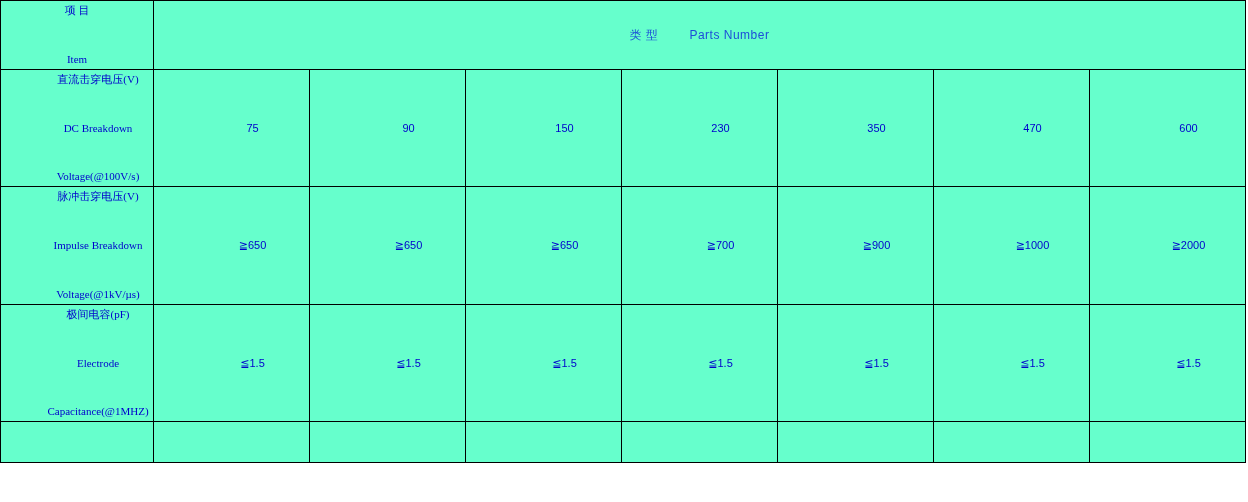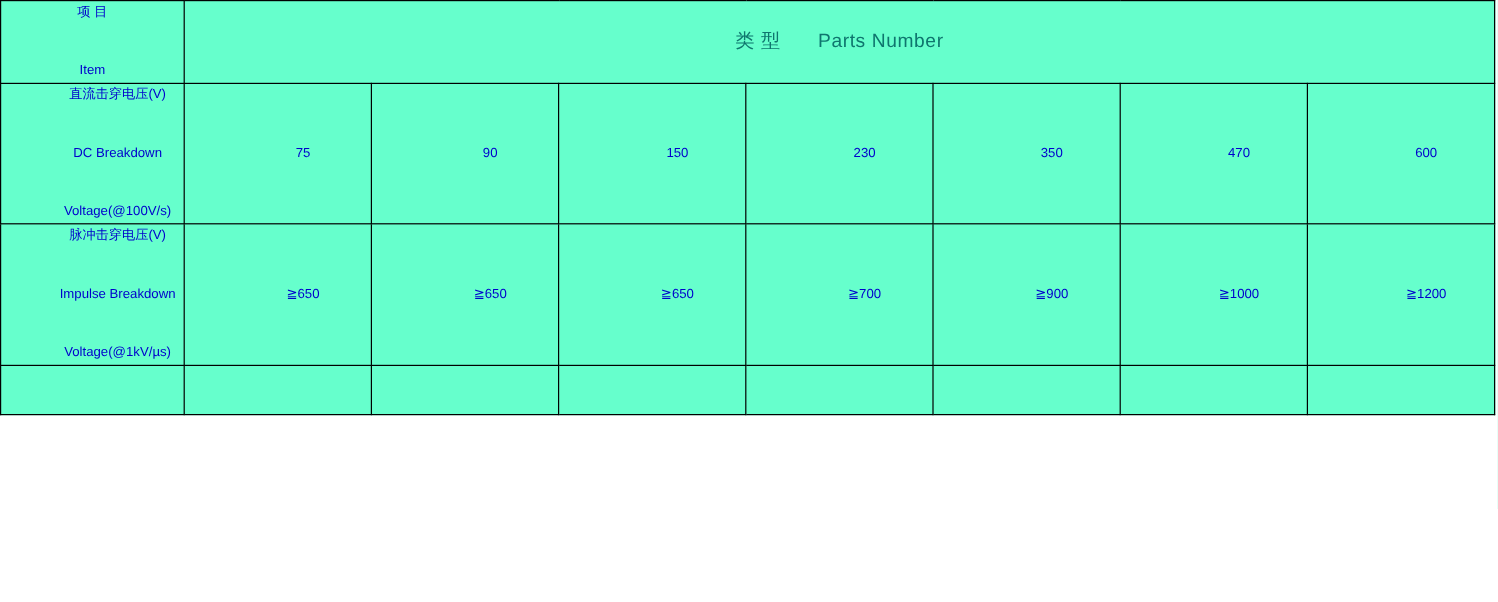--- a/index.html
+++ b/index.html
@@ -24,31 +24,32 @@
     text-align: center;
     vertical-align: middle;
     color: #0000cc;
     font-size: 11px;
     line-height: 1.35;
     padding: 2px 2px;
     background: #66ffcc;
   }
   td.label {
     width: 148px;
+    font-family: Liberation Serif, serif;
   }
   td.val {
     width: 156px;
   }
   .hdr-item {
     font-size: 11px;
     color: #0000cc;
   }
   .hdr-parts {
-    font-size: 16px;
-    color: #0f766e;
+    font-size: 12px;
+    color: #1d4ed8;
     letter-spacing: 0.5px;
   }
   .cn {
     display: block;
   }
   .en {
     display: block;
     margin-top: 34px;
   }
   tr.header-row td {
@@ -107,27 +108,41 @@
         <span class="cn">脉冲击穿电压(V)</span>
         <span class="en">Impulse Breakdown</span>
         <span class="en">Voltage(@1kV/µs)</span>
       </td>
       <td class="val">≧650</td>
       <td class="val">≧650</td>
       <td class="val">≧650</td>
       <td class="val">≧700</td>
       <td class="val">≧900</td>
       <td class="val">≧1000</td>
-      <td class="val">≧1200</td>
+      <td class="val">≧2000</td>
     </tr>
 
 
 
 
 
+    <tr class="r-three">
+      <td class="label">
+        <span class="cn">极间电容(pF)</span>
+        <span class="en">Electrode</span>
+        <span class="en">Capacitance(@1MHZ)</span>
+      </td>
+      <td class="val">≦1.5</td>
+      <td class="val">≦1.5</td>
+      <td class="val">≦1.5</td>
+      <td class="val">≦1.5</td>
+      <td class="val">≦1.5</td>
+      <td class="val">≦1.5</td>
+      <td class="val">≦1.5</td>
+    </tr>
 
     <tr class="note">
       <td class="label">
         
         
       </td>
       <td class="val"></td>
       <td class="val"></td>
       <td class="val"></td>
       <td class="val"></td>

